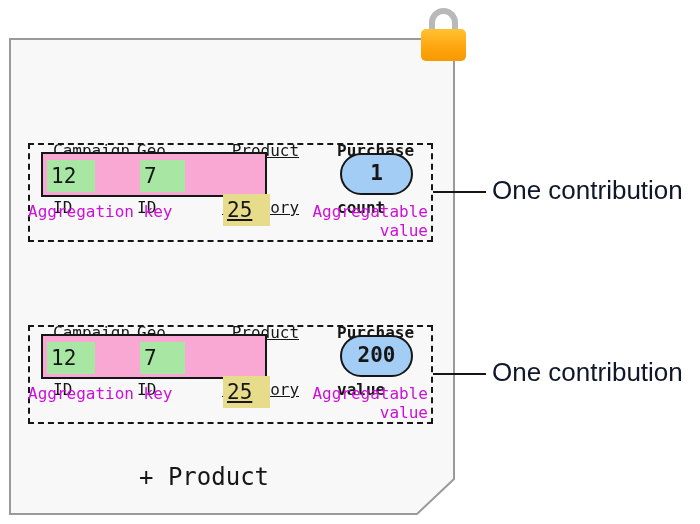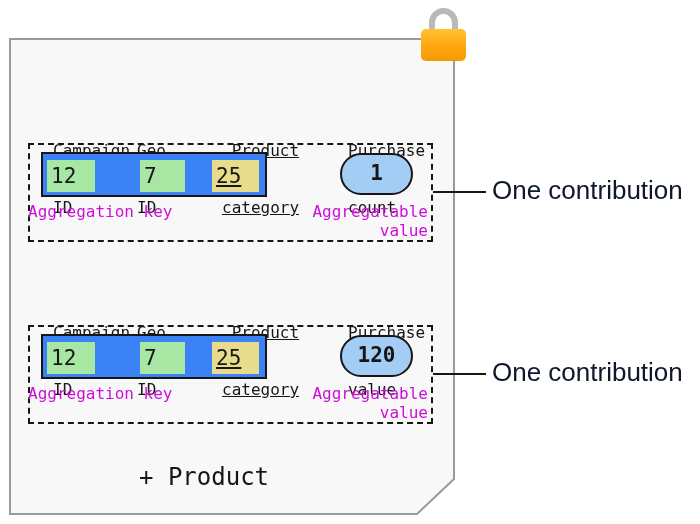--- a/index.html
+++ b/index.html
@@ -12,33 +12,33 @@
   
   .shackle{position:absolute;left:429px;top:8px;width:17px;height:26px;
            border:6px solid #b9b9b9;border-bottom:none;border-radius:15px 15px 0 0;}
   .lock-body{position:absolute;left:421px;top:29px;width:45px;height:32px;border-radius:5px;
              background:linear-gradient(180deg,#ffc233 0%,#ffa610 55%,#f59900 100%);}
 
   
   .section{position:absolute;left:0;width:604px;height:170px;}
   .col-h{position:absolute;font-size:16px;line-height:19px;white-space:pre;}
   .col-h .u{text-decoration:underline;text-align:right;}
-  .col-h.bold{font-weight:normal;margin-left:11px;}
+  .col-h.bold{font-weight:bold;}
   .hdr-line{display:block;}
 
   .dashed-box{position:absolute;left:28px;top:48px;width:405px;height:99px;
               border:2px dashed #161616;box-sizing:border-box;}
   .key-row{position:absolute;left:41px;top:57px;width:226px;height:45px;
-           background:#3b82f6;border:2px solid #161616;box-sizing:border-box;}
+           background:#f9a8d4;border:2px solid #161616;box-sizing:border-box;}
   .key-cell{position:absolute;top:6px;height:32px;font-size:21px;line-height:32px;
             padding-left:4px;box-sizing:border-box;}
   .key-cell.u span{text-decoration:underline;}
   .cell-1{left:4px;width:48px;}
   .cell-2{left:97px;width:45px;}
-  .cell-3{left:169px;width:47px;}
+  .cell-3{left:180px;width:47px;margin-top:34px;}
 
   .pill{position:absolute;left:340px;top:58px;width:73px;height:42px;border-radius:21px;
         border:2.5px solid #161616;box-sizing:border-box;text-align:center;
         font-size:21px;font-weight:bold;line-height:37px;}
 
   .key-label{position:absolute;left:28px;top:107px;width:240px;
              font-size:16px;line-height:19px;}
   .value-label{position:absolute;left:300px;top:107px;width:128px;text-align:right;
                font-size:16px;line-height:19px;}
 
@@ -132,21 +132,21 @@
         <span>12</span>
       </div>
       <div class="key-cell cell-2" style="background-color: rgb(168, 230, 163);">
         <span>7</span>
       </div>
       <div class="key-cell cell-3 u" style="background-color: rgb(230, 220, 140);">
         <span>25</span>
       </div>
     </div>
 
-    <div class="pill" style="background-color: rgb(163, 205, 245);">120</div>
+    <div class="pill" style="background-color: rgb(163, 205, 245);">200</div>
 
     <div class="key-label" style="color: rgb(204, 16, 216);">Aggregation key</div>
     <div class="value-label" style="color: rgb(204, 16, 216);">
       <span class="hdr-line">Aggregatable</span>
       <span class="hdr-line">value</span>
     </div>
 
     <div class="connector"></div>
     <div class="annotation">One contribution</div>
   </div>

